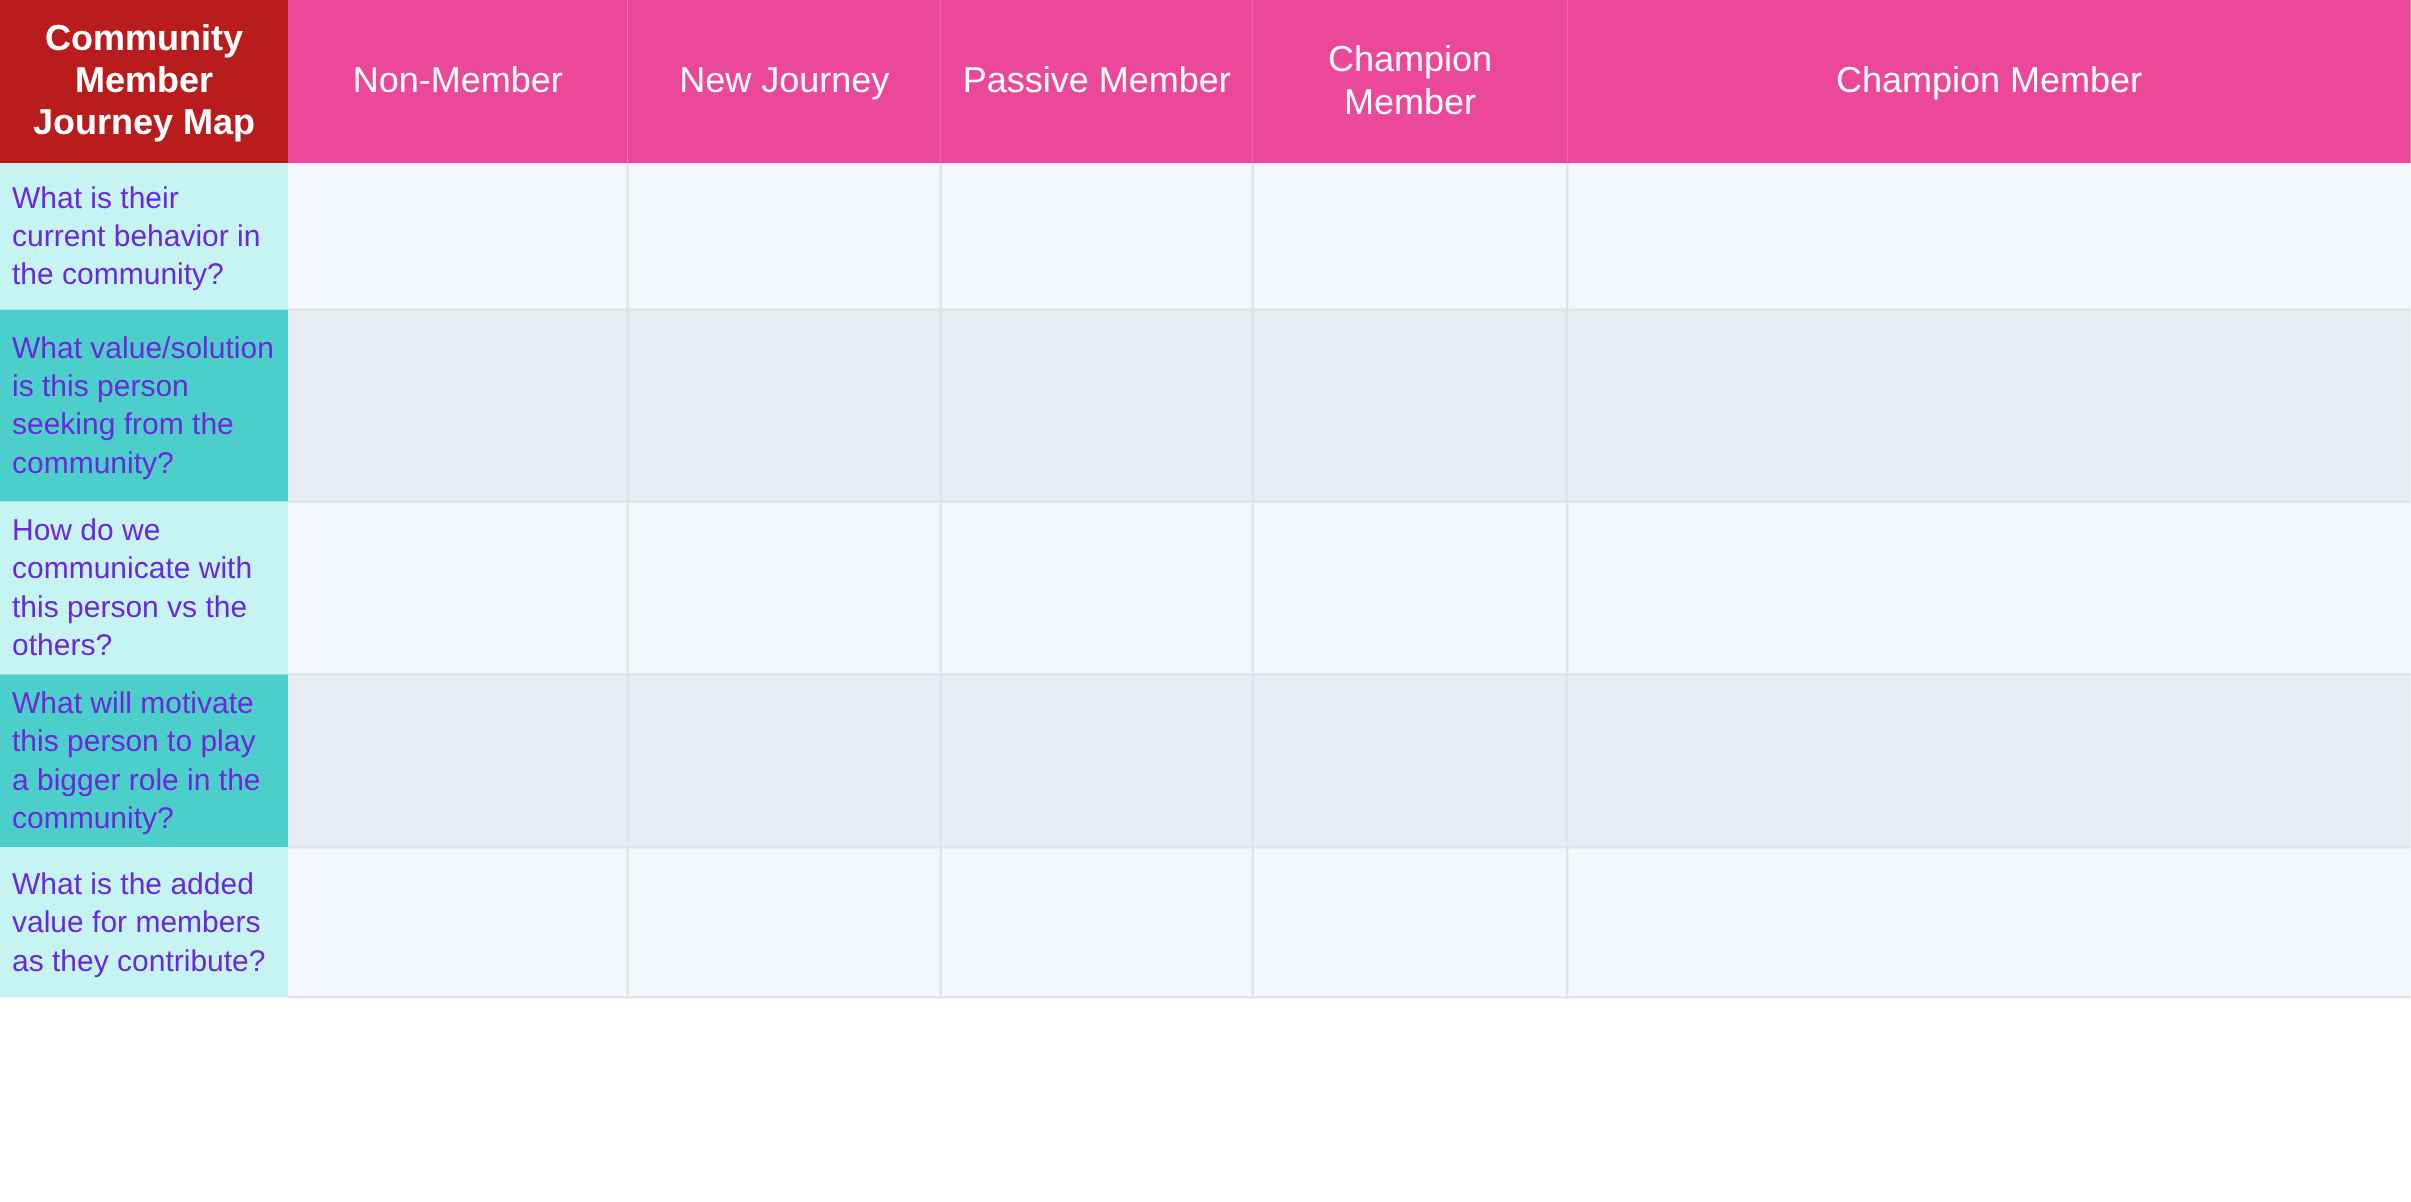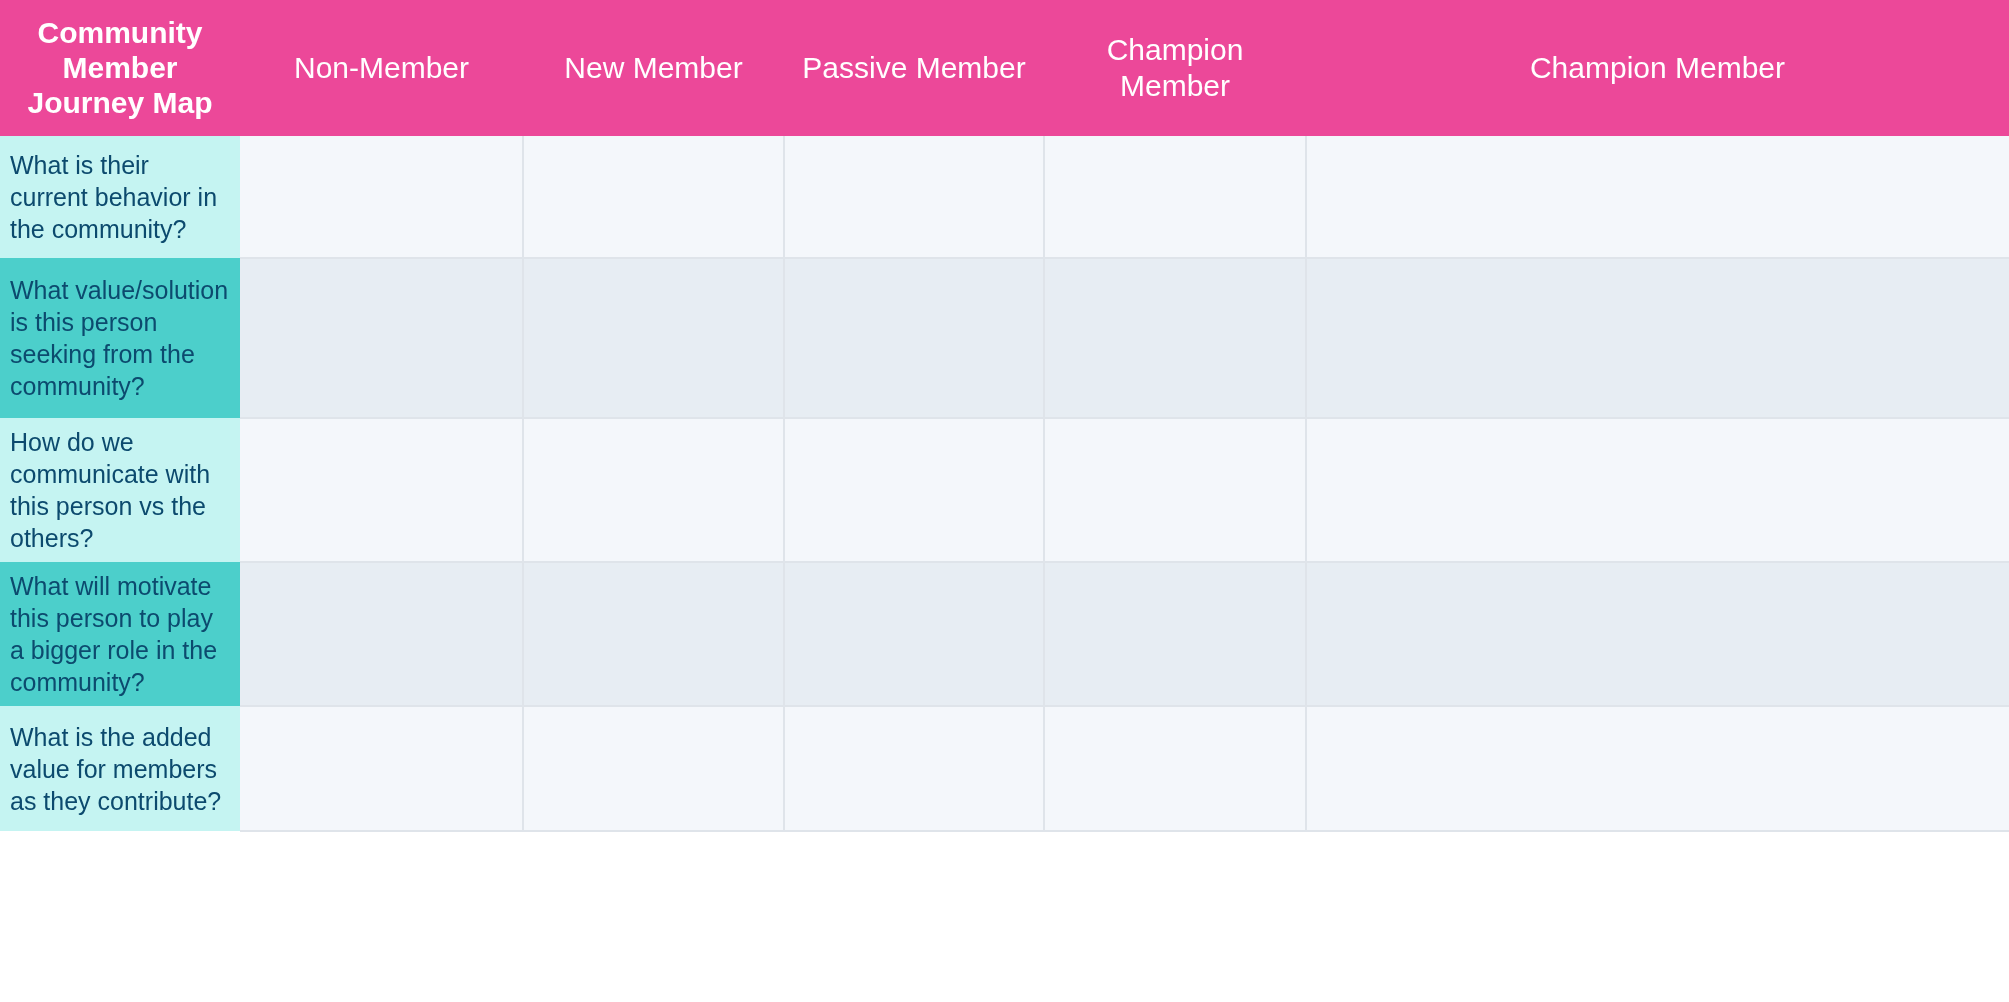--- a/index.html
+++ b/index.html
@@ -19,21 +19,21 @@
     width: 2009px;
     border-collapse: collapse;
     table-layout: fixed;
   }
 
   
   .header-row { height: 125px; }
 
   .corner-cell {
     width: 240px;
-    background: #ec4899;
+    background: #b91c1c;
     color: #ffffff;
     font-size: 30px;
     font-weight: bold;
     line-height: 1.16;
     text-align: center;
     vertical-align: middle;
     padding: 16px 8px;
     box-sizing: border-box;
   }
 
@@ -52,21 +52,21 @@
   .stage-header.col-1 { width: 261px; }
   .stage-header.col-2 { width: 260px; }
   .stage-header.col-3 { width: 262px; }
   .stage-header.col-4 { width: 703px; }
 
   
   .question-cell {
     width: 240px;
     font-size: 25px;
     line-height: 1.28;
-    color: #0c4a6e;
+    color: #6d28d9;
     vertical-align: middle;
     text-align: left;
     padding: 8px 10px 8px 10px;
     box-sizing: border-box;
   }
   .q-light { background: #c5f4f2; }
   .q-dark  { background: #4ccfcb; }
 
   .data-cell {
     vertical-align: top;
@@ -85,21 +85,21 @@
   .r4 { height: 125px; padding-left: 28px; }
 </style>
 </head>
 <body>
 
 <table class="journey-table">
   <thead>
     <tr class="header-row">
       <th class="corner-cell">Community Member Journey Map</th>
       <th class="stage-header col-0">Non-Member</th>
-      <th class="stage-header col-1">New Member</th>
+      <th class="stage-header col-1">New Journey</th>
       <th class="stage-header col-2">Passive Member</th>
       <th class="stage-header col-3">Champion Member</th>
       <th class="stage-header col-4">Champion Member</th>
     </tr>
   </thead>
   <tbody>
 
     <tr class="r0 row-light">
       <td class="question-cell q-light">What is their current behavior in the community?</td>
       <td class="data-cell"></td>

